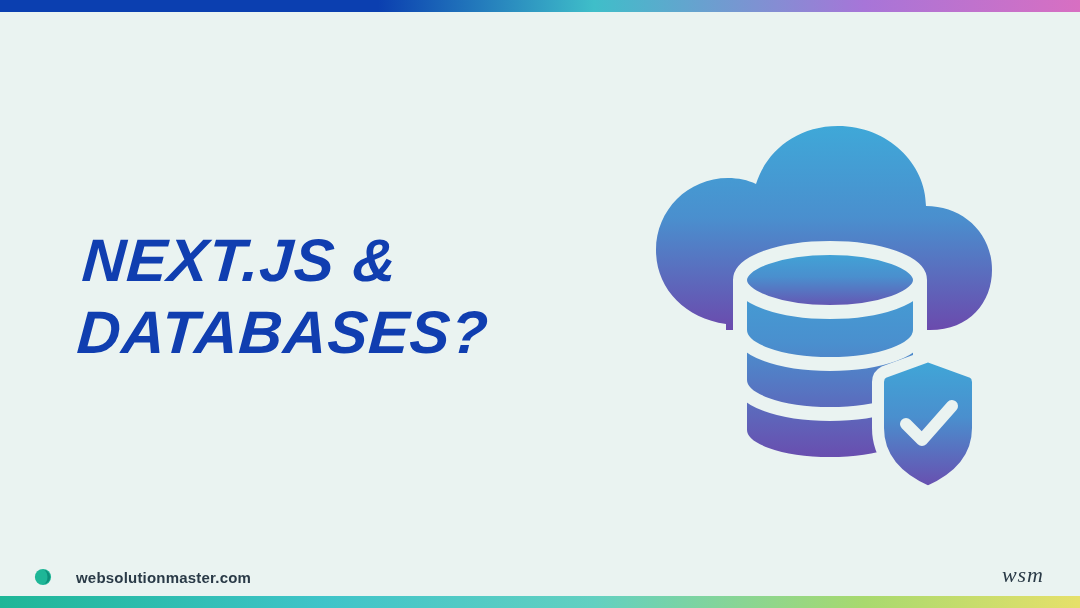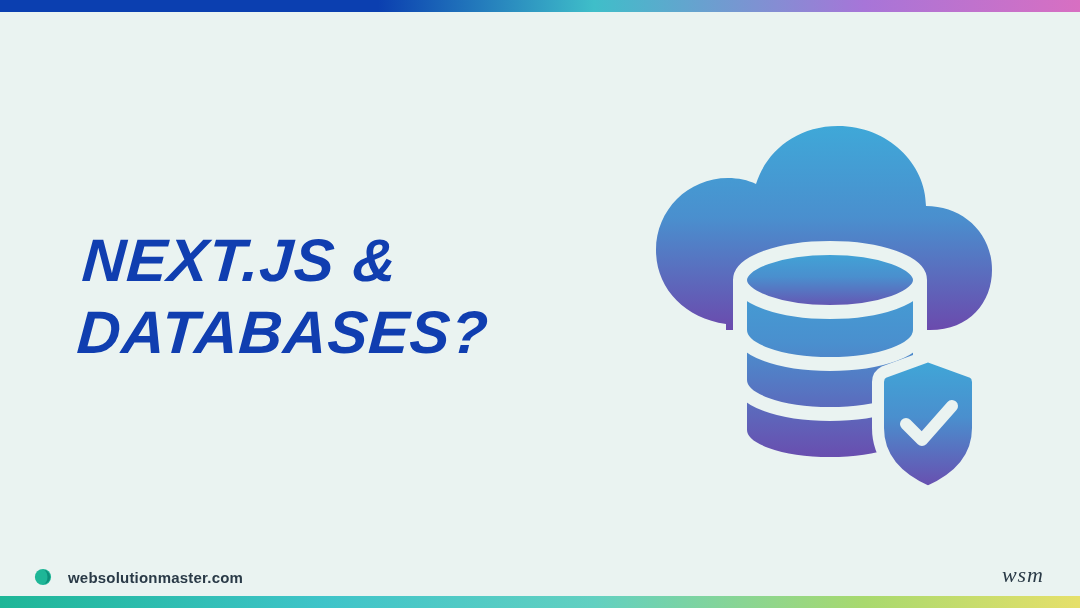--- a/index.html
+++ b/index.html
@@ -43,21 +43,21 @@
     top: 110px;
     width: 380px;
     height: 380px;
   }
   .footer-left {
     position: absolute;
     left: 34px;
     bottom: 22px;
     display: flex;
     align-items: center;
-    gap: 16px;
+    gap: 24px;
   }
   .footer-left .logo-mark {
     width: 18px;
     height: 18px;
   }
   .footer-left .site {
     font-size: 15px;
     font-weight: 600;
     color: #2a3a47;
     letter-spacing: 0.2px;

